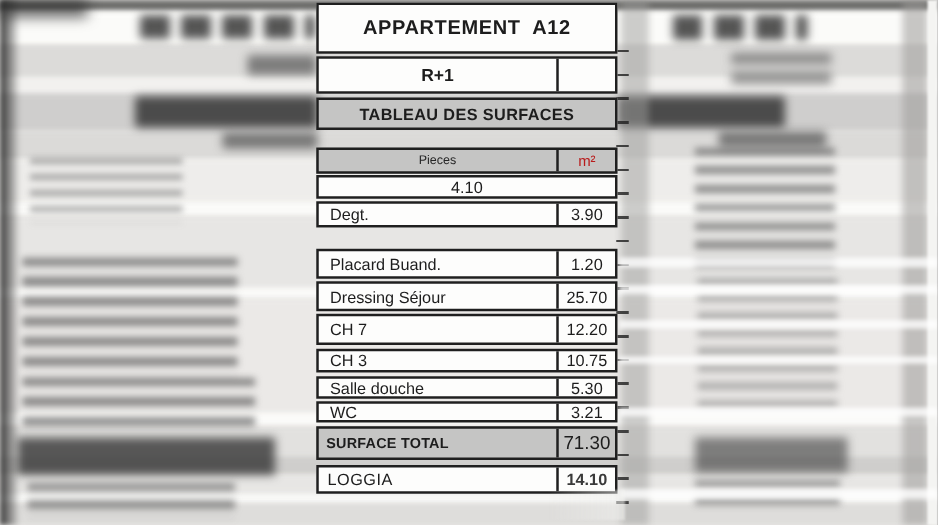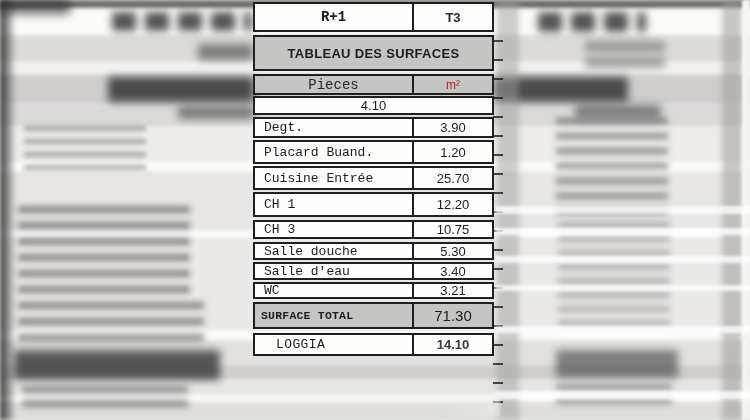--- a/index.html
+++ b/index.html
@@ -77,34 +77,33 @@
     border:2px solid var(--border,#1f1f1f);
     background:#fdfdfc;
     display:flex;align-items:center;
   }
   .grayrow{background:var(--header_bg,#c5c5c4);}
   .center{justify-content:center;}
   .title-row{font-weight:bold;font-size:16px;letter-spacing:.5px;white-space:pre;}
   .floor-row .lcell{font-weight:bold;font-size:14px;}
   .floor-row .rcell{font-weight:bold;font-size:13px;color:#2b2b2b;}
   .section-row{font-weight:bold;font-size:13px;letter-spacing:.3px;}
-  .colhead .lcell{font-size:14px;color:#262626;}
+  .colhead .lcell{font-size:10px;color:#262626;}
   .colhead .rcell{font-size:12px;color:#b91c1c;}
   .two-col{padding:0;}
   .lcell{
-    width:159px;height:100%;display:flex;align-items:center;
+    width:192px;height:100%;display:flex;align-items:center;
     border-right:2px solid var(--border,#1f1f1f);
-    font-family:Liberation Mono, monospace;
   }
   .rcell{flex:1;height:100%;display:flex;align-items:center;justify-content:center;}
   .data .lcell{padding-left:9px;font-size:13px;}
   .data .rcell{font-size:13px;}
   .total-row .lcell{padding-left:6px;font-weight:bold;font-size:11.5px;letter-spacing:.2px;}
   .total-row .rcell{font-size:15px;}
-  .loggia-row .lcell{padding-left:21px;font-size:13px;letter-spacing:.4px;}
+  .loggia-row .lcell{padding-left:7px;font-size:13px;letter-spacing:.4px;}
   .loggia-row .rcell{font-size:13px;font-weight:bold;color:#3a3a3a;}
   .fade-artifact{
     position:absolute;left:438px;top:392px;width:62px;height:24px;z-index:3;
     background:linear-gradient(90deg,rgba(240,240,238,0),rgba(240,240,238,.55));
     filter:blur(1px);pointer-events:none;
   }
 </style>
 </head>
 <body>
 
@@ -156,64 +155,60 @@
     <div class="wbar wb1"></div>
     <div class="wbar wb2"></div>
     <div class="wbar wb3"></div>
     <div class="wbar wb4"></div>
     <div class="wbar wb5"></div>
     <div class="wbar wb6"></div>
   </div>
 
   <div class="surface-table">
 
+    <div class="box center title-row" style="height:41px;margin-bottom:2px">APPARTEMENT  A12</div>
 
     <div class="box two-col floor-row" style="height:30px;margin-bottom:3px">
       <div class="lcell center">R+1</div>
-      <div class="rcell">T3</div>
-    </div>
-
-    <div class="box center grayrow section-row" style="height:36px;margin-bottom:3px">TABLEAU DES SURFACES</div>
+    </div>
+
+    <div class="box center grayrow section-row" style="height:26px;margin-bottom:14px">TABLEAU DES SURFACES</div>
 
     <div class="box two-col grayrow colhead" style="height:21px;margin-bottom:1px">
       <div class="lcell center">Pieces</div>
       <div class="rcell">m²</div>
     </div>
 
     <div class="box two-col data" style="height:19px;margin-bottom:2px">
       <div class="rcell">4.10</div>
     </div>
-    <div class="box two-col data" style="height:21px;margin-bottom:2px">
+    <div class="box two-col data" style="height:21px;margin-bottom:17px">
       <div class="lcell">Degt.</div>
       <div class="rcell">3.90</div>
     </div>
     <div class="box two-col data" style="height:24px;margin-bottom:2px">
       <div class="lcell">Placard Buand.</div>
       <div class="rcell">1.20</div>
     </div>
     <div class="box two-col data" style="height:24px;margin-bottom:2px">
-      <div class="lcell">Cuisine Entrée</div>
+      <div class="lcell">Dressing Séjour</div>
       <div class="rcell">25.70</div>
     </div>
     <div class="box two-col data" style="height:25px;margin-bottom:3px">
-      <div class="lcell">CH 1</div>
+      <div class="lcell">CH 7</div>
       <div class="rcell">12.20</div>
     </div>
     <div class="box two-col data" style="height:19px;margin-bottom:3px">
       <div class="lcell">CH 3</div>
       <div class="rcell">10.75</div>
     </div>
     <div class="box two-col data" style="height:18px;margin-bottom:2px">
       <div class="lcell">Salle douche</div>
       <div class="rcell">5.30</div>
     </div>
-    <div class="box two-col data" style="height:18px;margin-bottom:2px">
-      <div class="lcell">Salle d'eau</div>
-      <div class="rcell">3.40</div>
-    </div>
     <div class="box two-col data" style="height:17px;margin-bottom:3px">
       <div class="lcell">WC</div>
       <div class="rcell">3.21</div>
     </div>
 
     <div class="box two-col grayrow total-row" style="height:27px;margin-bottom:4px">
       <div class="lcell">SURFACE TOTAL</div>
       <div class="rcell">71.30</div>
     </div>
 

